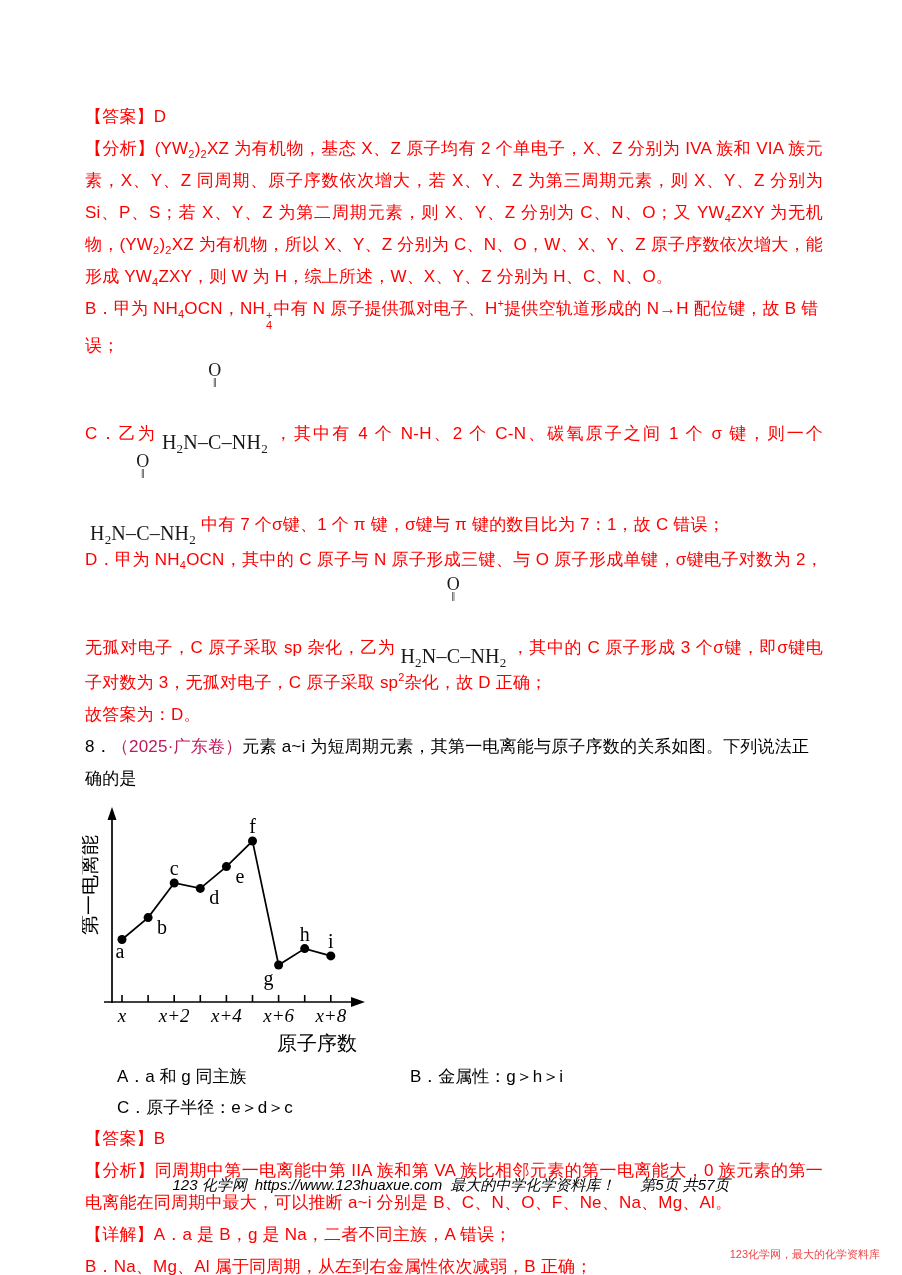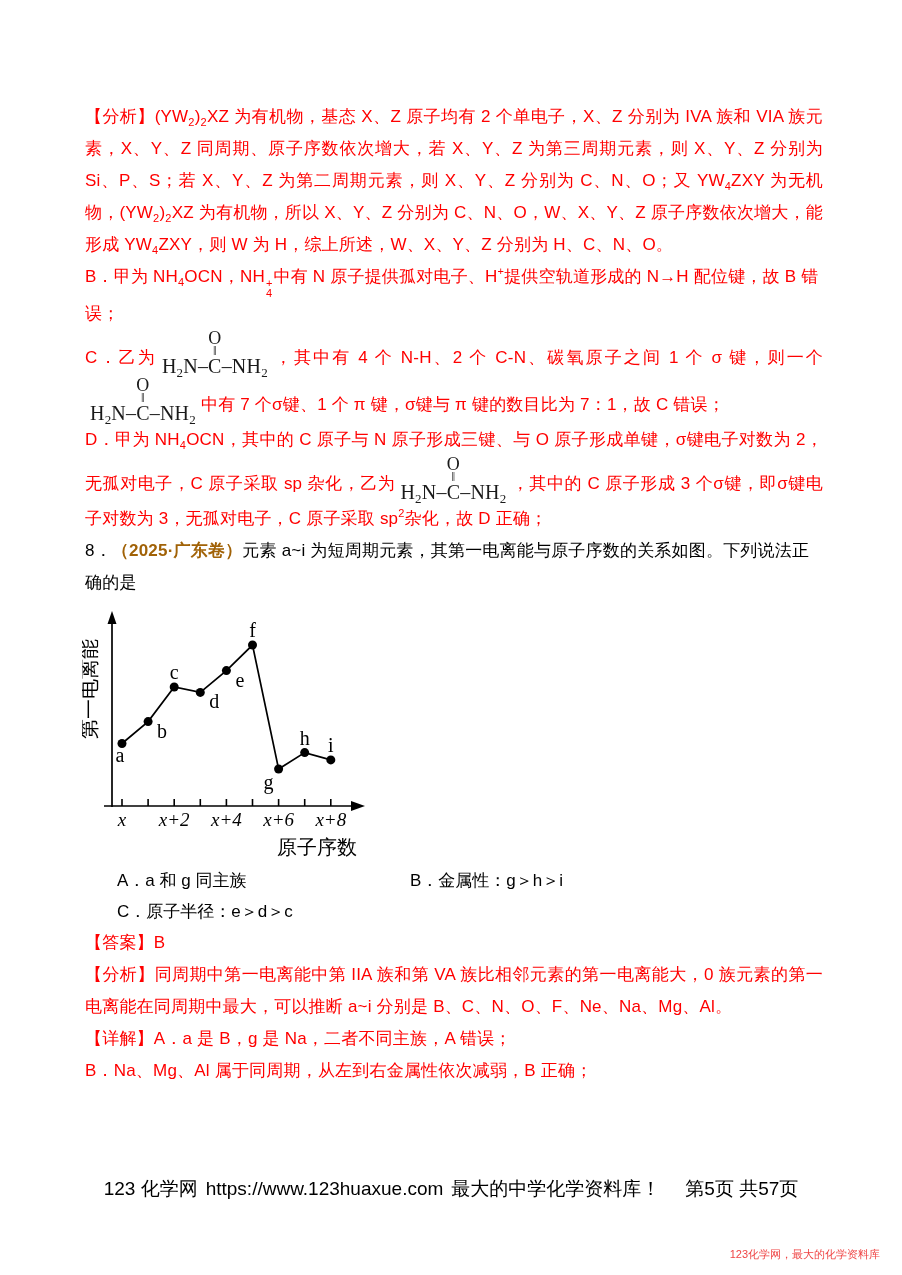--- a/index.html
+++ b/index.html
@@ -18,81 +18,83 @@
     width:738px;
   }
   p.doc {
     margin:0;
     font-size:17px;
     line-height:32px;
     letter-spacing:0.2px;
   }
   .justify { text-align:justify; }
   .red  { color:#FF0000; }
-  .blue { color:#a16207; font-weight:bold; }
+  .blue { color:#be185d; font-weight:normal; }
   sub, sup { font-size:11px; line-height:0; }
   sub { vertical-align:-4px; }
   sup { vertical-align:7px; }
   .stk {
     display:inline-flex; flex-direction:column; align-items:center;
     font-size:11px; line-height:10px; vertical-align:-5px; margin:0 1px;
   }
   
   .urea {
     display:inline-block; text-align:center;
     font-family:"Liberation Serif", serif;
     font-size:20px; line-height:1; color:#1a1a1a;
     vertical-align:-10px; margin:0 5px;
   }
   .urea .top   { display:block; line-height:16px; font-size:18px; }
   .urea .bond  { display:block; line-height:9px;  font-size:13px; }
-  .urea .chain { display:block; line-height:22px; }
+  .urea .chain { display:block; line-height:22px;margin-top:44px; }
   .urea sub { font-size:13px; vertical-align:-4px; }
   
   .q8-head { margin-top:8px; }
   .chart-wrap { margin-left:-3px; margin-top:10px; height:252px; }
   .options {
     display:grid;
     grid-template-columns:293px auto;
     margin-left:32px; margin-top:4px;
     font-size:17px; line-height:31px;
   }
   .tickl { font-family:"Liberation Serif", serif; font-style:italic; font-size:19px; }
   .ptl   { font-family:"Liberation Serif", serif; font-size:20px; }
   .axl   { font-family:"Liberation Serif", serif; font-size:20px; }
   
   .footer {
     position:absolute; left:0; top:1176px; width:902px;
-    display:flex; justify-content:center; align-items:center;
-    font-size:19px; color:#000; gap:8px;
+    display:flex; justify-content:center; align-items:flex-start;
+    font-size:15px; color:#000; gap:8px;font-style:italic;
   }
   .footer .page-num { margin-left:17px; }
   .watermark {
     position:absolute; right:22px; top:1247px;
     font-size:11px; color:#ef4444;
   }
 </style>
 </head>
 <body>
 
 <div class="content">
 
+  <p class="doc red">【答案】D</p>
 
   <p class="doc red justify"><span>【分析】(YW</span><sub>2</sub><span>)</span><sub>2</sub><span>XZ 为有机物，基态 X、Z 原子均有 2 个单电子，X、Z 分别为 IVA 族和 VIA 族元素，X、Y、Z 同周期、原子序数依次增大，若 X、Y、Z 为第三周期元素，则 X、Y、Z 分别为 Si、P、S；若 X、Y、Z 为第二周期元素，则 X、Y、Z 分别为 C、N、O；又 YW</span><sub>4</sub><span>ZXY 为无机物，(YW</span><sub>2</sub><span>)</span><sub>2</sub><span>XZ 为有机物，所以 X、Y、Z 分别为 C、N、O，W、X、Y、Z 原子序数依次增大，能形成 YW</span><sub>4</sub><span>ZXY，则 W 为 H，综上所述，W、X、Y、Z 分别为 H、C、N、O。</span></p>
 
 
   <p class="doc red"><span>B．甲为 NH</span><sub>4</sub><span>OCN，NH</span><span class="stk">
         <span>+</span>
         <span>4</span>
       </span><span>中有 N 原子提供孤对电子、H</span><sup>+</sup><span>提供空轨道形成的 N→H 配位键，故 B 错误；</span></p>
 
   <p class="doc red justify"><span><span>C．乙为</span></span><span class="urea"><span class="top">O</span><span class="bond">‖</span><span class="chain"><span>H</span><sub>2</sub><span>N–C–NH</span><sub>2</sub></span></span><span><span>，其中有 4 个 N-H、2 个 C-N、碳氧原子之间 1 个 σ 键，则一个</span></span><span class="urea"><span class="top">O</span><span class="bond">‖</span><span class="chain"><span>H</span><sub>2</sub><span>N–C–NH</span><sub>2</sub></span></span><span><span>中有 7 个σ键、1 个 π 键，σ键与 π 键的数目比为 7：1，故 C 错误；</span></span></p>
 
   <p class="doc red justify"><span><span>D．甲为 NH</span><sub>4</sub><span>OCN，其中的 C 原子与 N 原子形成三键、与 O 原子形成单键，σ键电子对数为 2，无孤对电子，C 原子采取 sp 杂化，乙为</span></span><span class="urea"><span class="top">O</span><span class="bond">‖</span><span class="chain"><span>H</span><sub>2</sub><span>N–C–NH</span><sub>2</sub></span></span><span><span>，其中的 C 原子形成 3 个σ键，即σ键电子对数为 3，无孤对电子，C 原子采取 sp</span><sup>2</sup><span>杂化，故 D 正确；</span></span></p>
 
+  <p class="doc red">故答案为：D。</p>
 
   <p class="doc q8-head"><span>8．</span><span class="blue">（2025·广东卷）</span><span>元素 a~i 为短周期元素，其第一电离能与原子序数的关系如图。下列说法正确的是</span></p>
 
   <div class="chart-wrap">
     <svg id="chart" width="290" height="252" viewBox="0 0 290 252">
         <line x1="30" y1="198" x2="30" y2="12" stroke="#000" stroke-width="1.7"></line>
         <polygon points="30,2 25.5,15 34.5,15" fill="#000"></polygon>
         <line x1="22" y1="197" x2="272" y2="197" stroke="#000" stroke-width="1.7"></line>
         <polygon points="283,197 269,192 269,202" fill="#000"></polygon>
         <line x1="40" y1="197" x2="40" y2="190" stroke="#000" stroke-width="1.6"></line>

